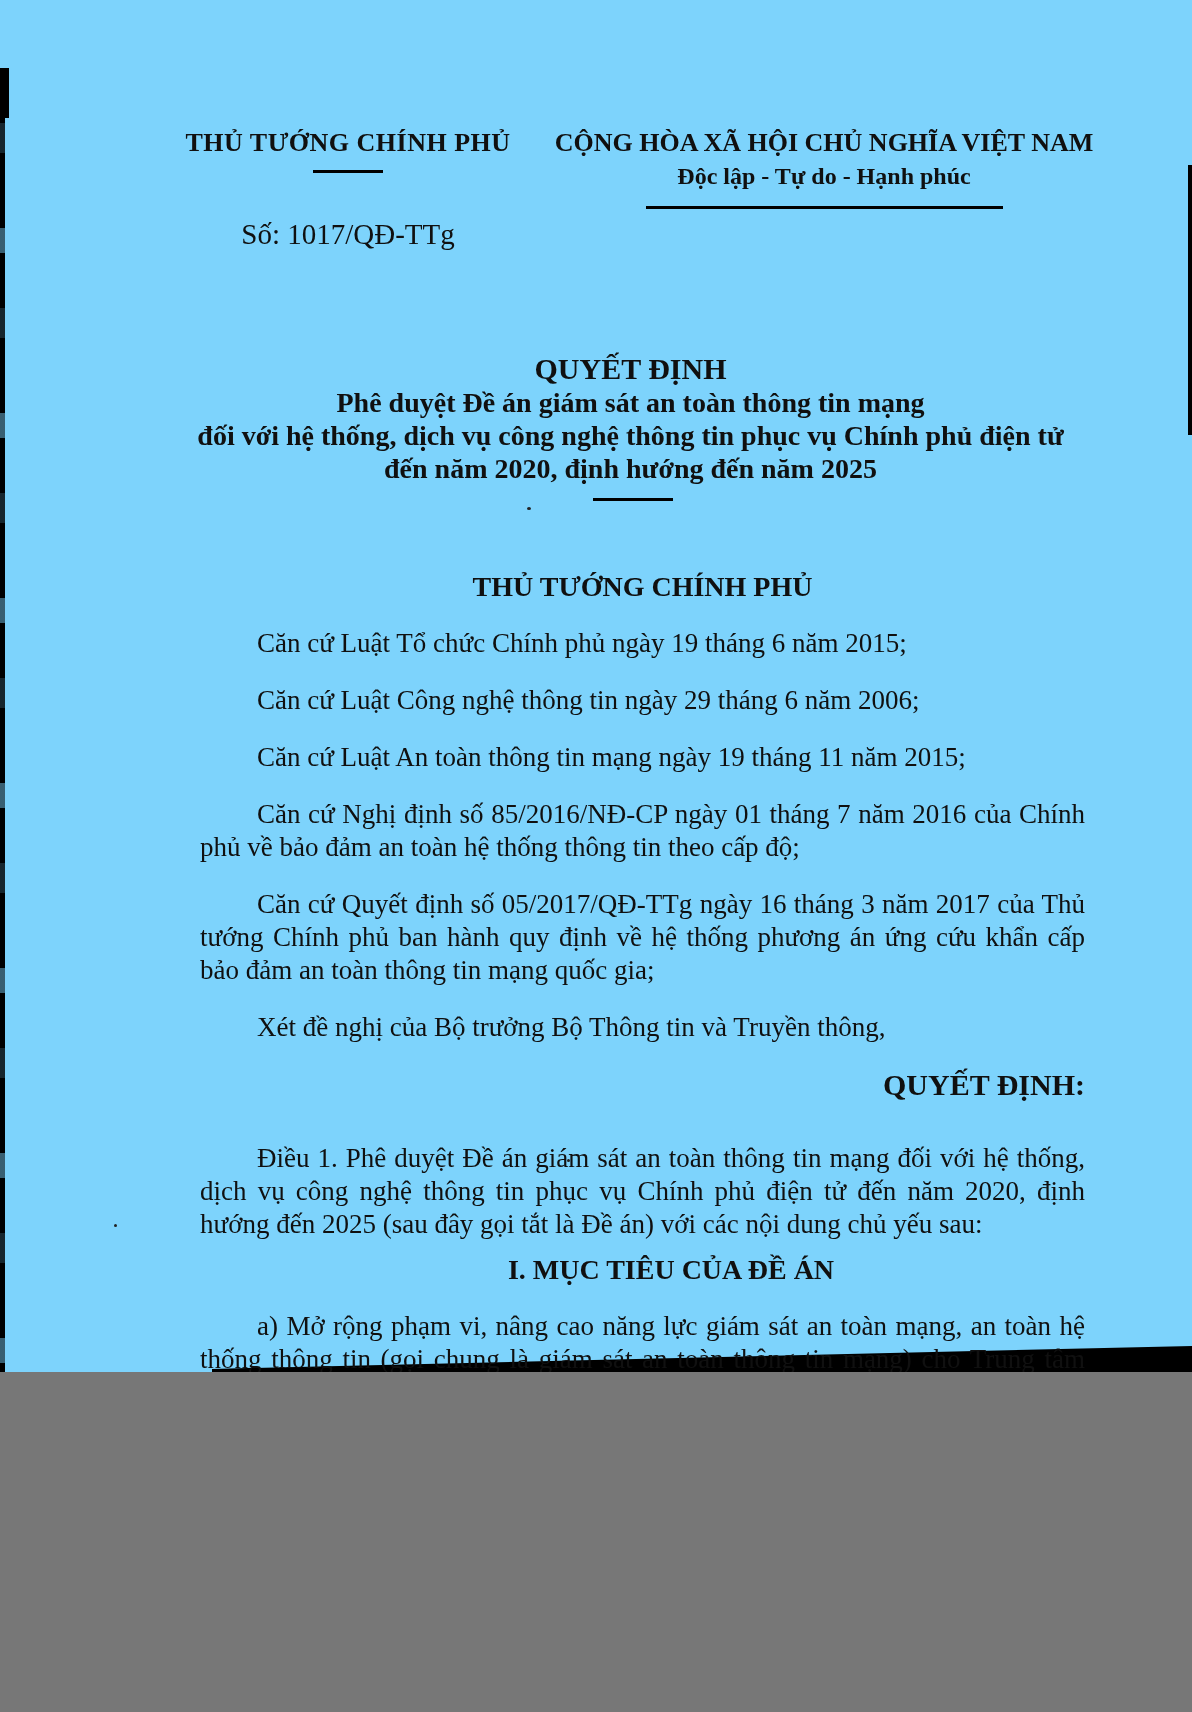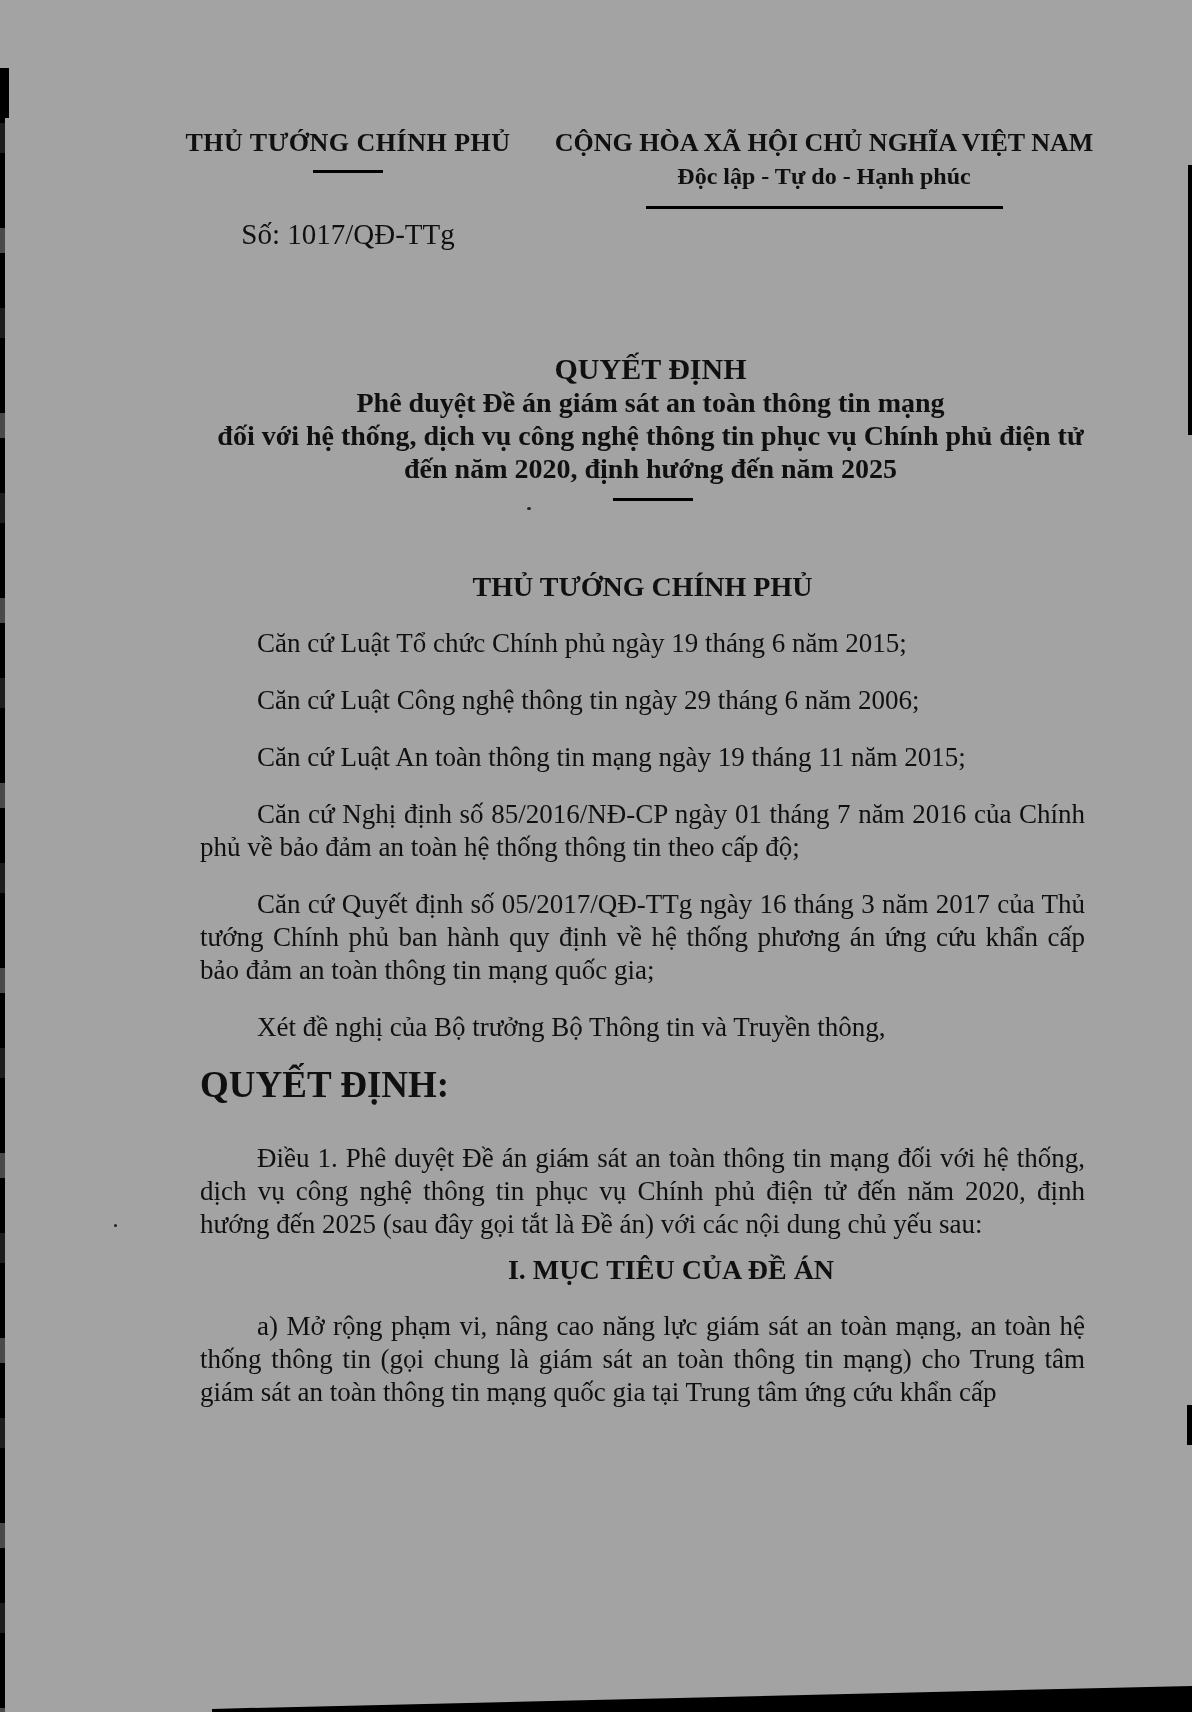--- a/index.html
+++ b/index.html
@@ -1,20 +1,20 @@
 <!DOCTYPE html>
 <html lang="vi"><head>
 <meta charset="utf-8">
 <style>
   html,body{margin:0;padding:0;background:#777;}
   .page{
     position:relative;
-    width:1192px;height:1712px;
+    width:1192px;height:1372px;
     margin:0 auto;
-    background:#a3a3a3;
+    background:#7dd3fc;
     overflow:hidden;
     font-family:"Liberation Serif","DejaVu Serif",serif;
     color:#101010;
   }
   
   .left-bar{
     position:absolute;left:0;top:68px;width:5px;height:1644px;
     background:repeating-linear-gradient(to bottom,
       #000 0 55px, rgba(0,0,0,.82) 55px 85px,
       #000 85px 160px, rgba(0,0,0,.55) 160px 185px);
@@ -40,34 +40,34 @@
   .hdr-left .num{font-size:29px;line-height:33px;margin-top:45px;white-space:nowrap;}
   .hdr-right{
     position:absolute;left:545px;top:126px;width:558px;text-align:center;
   }
   .hdr-right .nation{font-weight:700;font-size:26px;line-height:33px;white-space:nowrap;}
   .hdr-right .motto{font-weight:700;font-size:24px;line-height:34px;white-space:nowrap;}
   .hdr-right .rule{width:357px;height:3px;background:#000;margin:13px auto 0;}
   .hdr-right .date{font-style:italic;font-size:30px;line-height:33px;margin-top:17px;white-space:nowrap;}
   
   .doc-title{
-    position:absolute;left:108px;top:352px;width:1085px;text-align:center;
+    position:absolute;left:88px;top:352px;width:1085px;text-align:center;
     font-weight:700;line-height:33px;
   }
   .doc-title .kind{font-size:30px;line-height:34px;}
   .doc-title .tline{font-size:28px;}
   .doc-title .trule{width:80px;height:3px;background:#000;margin:13px auto 0;position:relative;left:2px;}
   
   .body-col{
     position:absolute;left:200px;top:570px;width:885px;
     font-size:27px;line-height:33px;text-align:justify;
   }
   .body-col p{margin:0 0 24px;text-indent:57px;}
   .h-issuer{font-weight:700;font-size:28px;text-align:center;margin:0 0 24px;}
-  .h-decision{font-weight:700;font-size:37px;text-align:left;margin:15px 0 41px;}
+  .h-decision{font-weight:700;font-size:30px;text-align:right;margin:15px 0 41px;}
   .p-article{margin:0 0 12px !important;}
   .p-article .lbl{font-weight:400;}
   .h-section{font-weight:700;font-size:28px;text-align:center;text-indent:57px;margin:0 0 24px;}
 </style>
 </head>
 <body>
 
 <div class="page">
 
   <div class="left-bar"></div>

